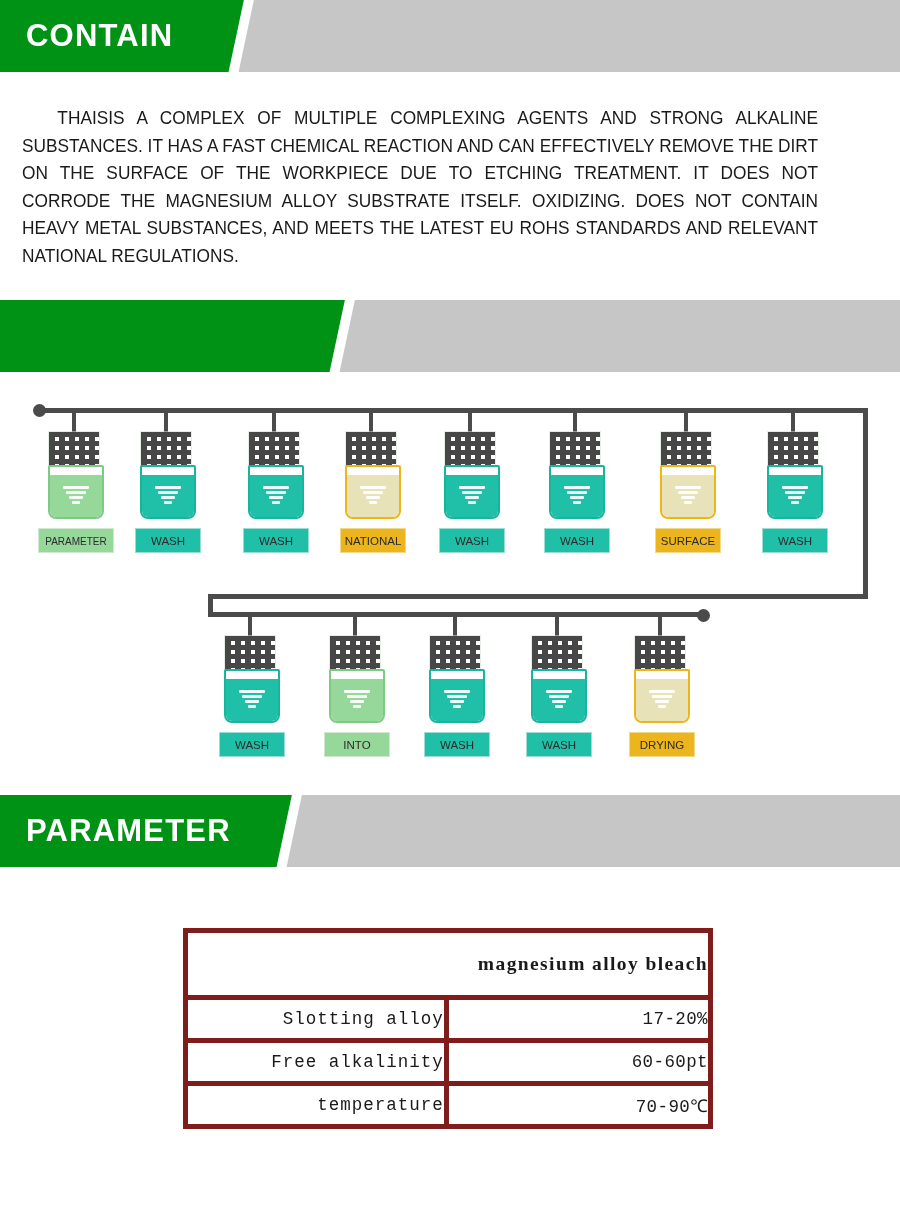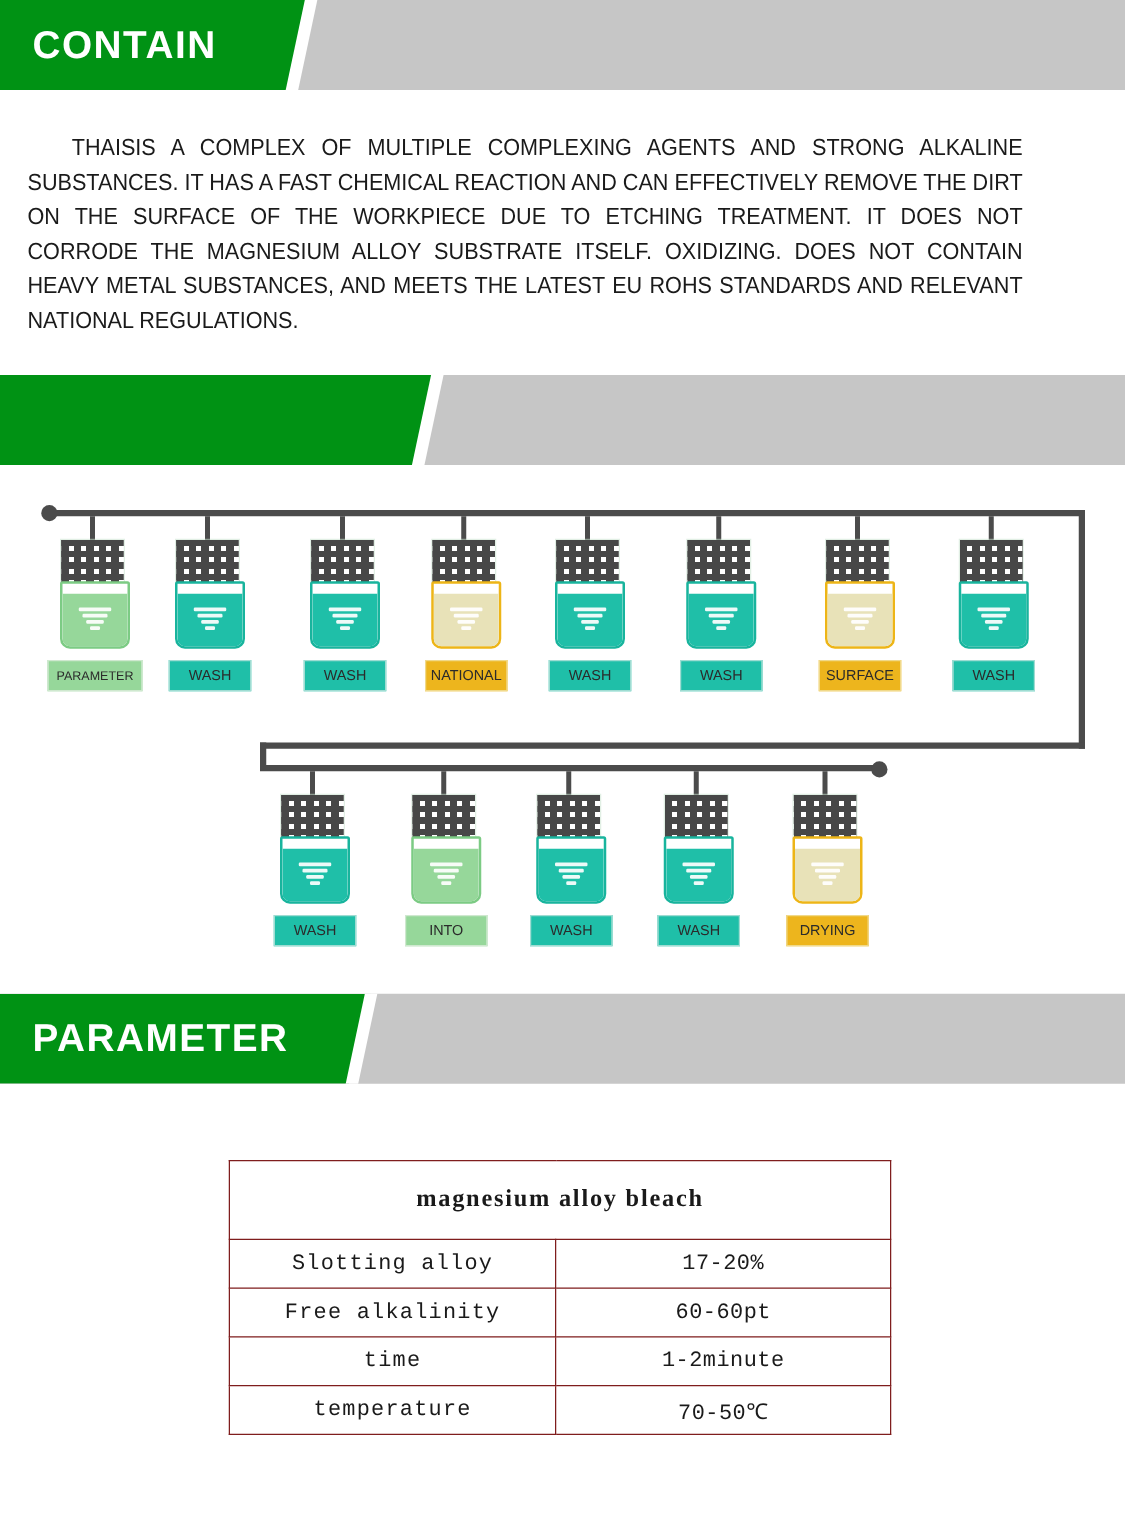--- a/index.html
+++ b/index.html
@@ -159,22 +159,22 @@
   
   #param-table {
     position: absolute;
     left: 183px;
     top: 928px;
     width: 530px;
     border-collapse: collapse;
     font-family: "Liberation Mono", monospace;
   }
   #param-table td {
-    border: 1px solid #7f1d1d;
-    text-align: center;
+    border: 5px solid #7f1d1d;
+    text-align: right;
     color: #1a1a1a;
     font-size: 17.5px;
     padding: 0;
   }
   #param-table td.title-cell {
     height: 62px;
     font-weight: bold;
     font-family: "Liberation Serif", serif;
     font-size: 19.5px;
     letter-spacing: 1.4px;
@@ -426,21 +426,17 @@
     </tr>
     <tr>
       <td class="key-cell">Slotting alloy</td>
       <td class="val-cell">17-20%</td>
     </tr>
     <tr>
       <td class="key-cell">Free alkalinity</td>
       <td class="val-cell">60-60pt</td>
     </tr>
     <tr>
-      <td class="key-cell">time</td>
-      <td class="val-cell">1-2minute</td>
-    </tr>
-    <tr>
       <td class="key-cell">temperature</td>
-      <td class="val-cell">70-50℃</td>
+      <td class="val-cell">70-90℃</td>
     </tr>
   </tbody>
 </table>
 
 </body></html>

